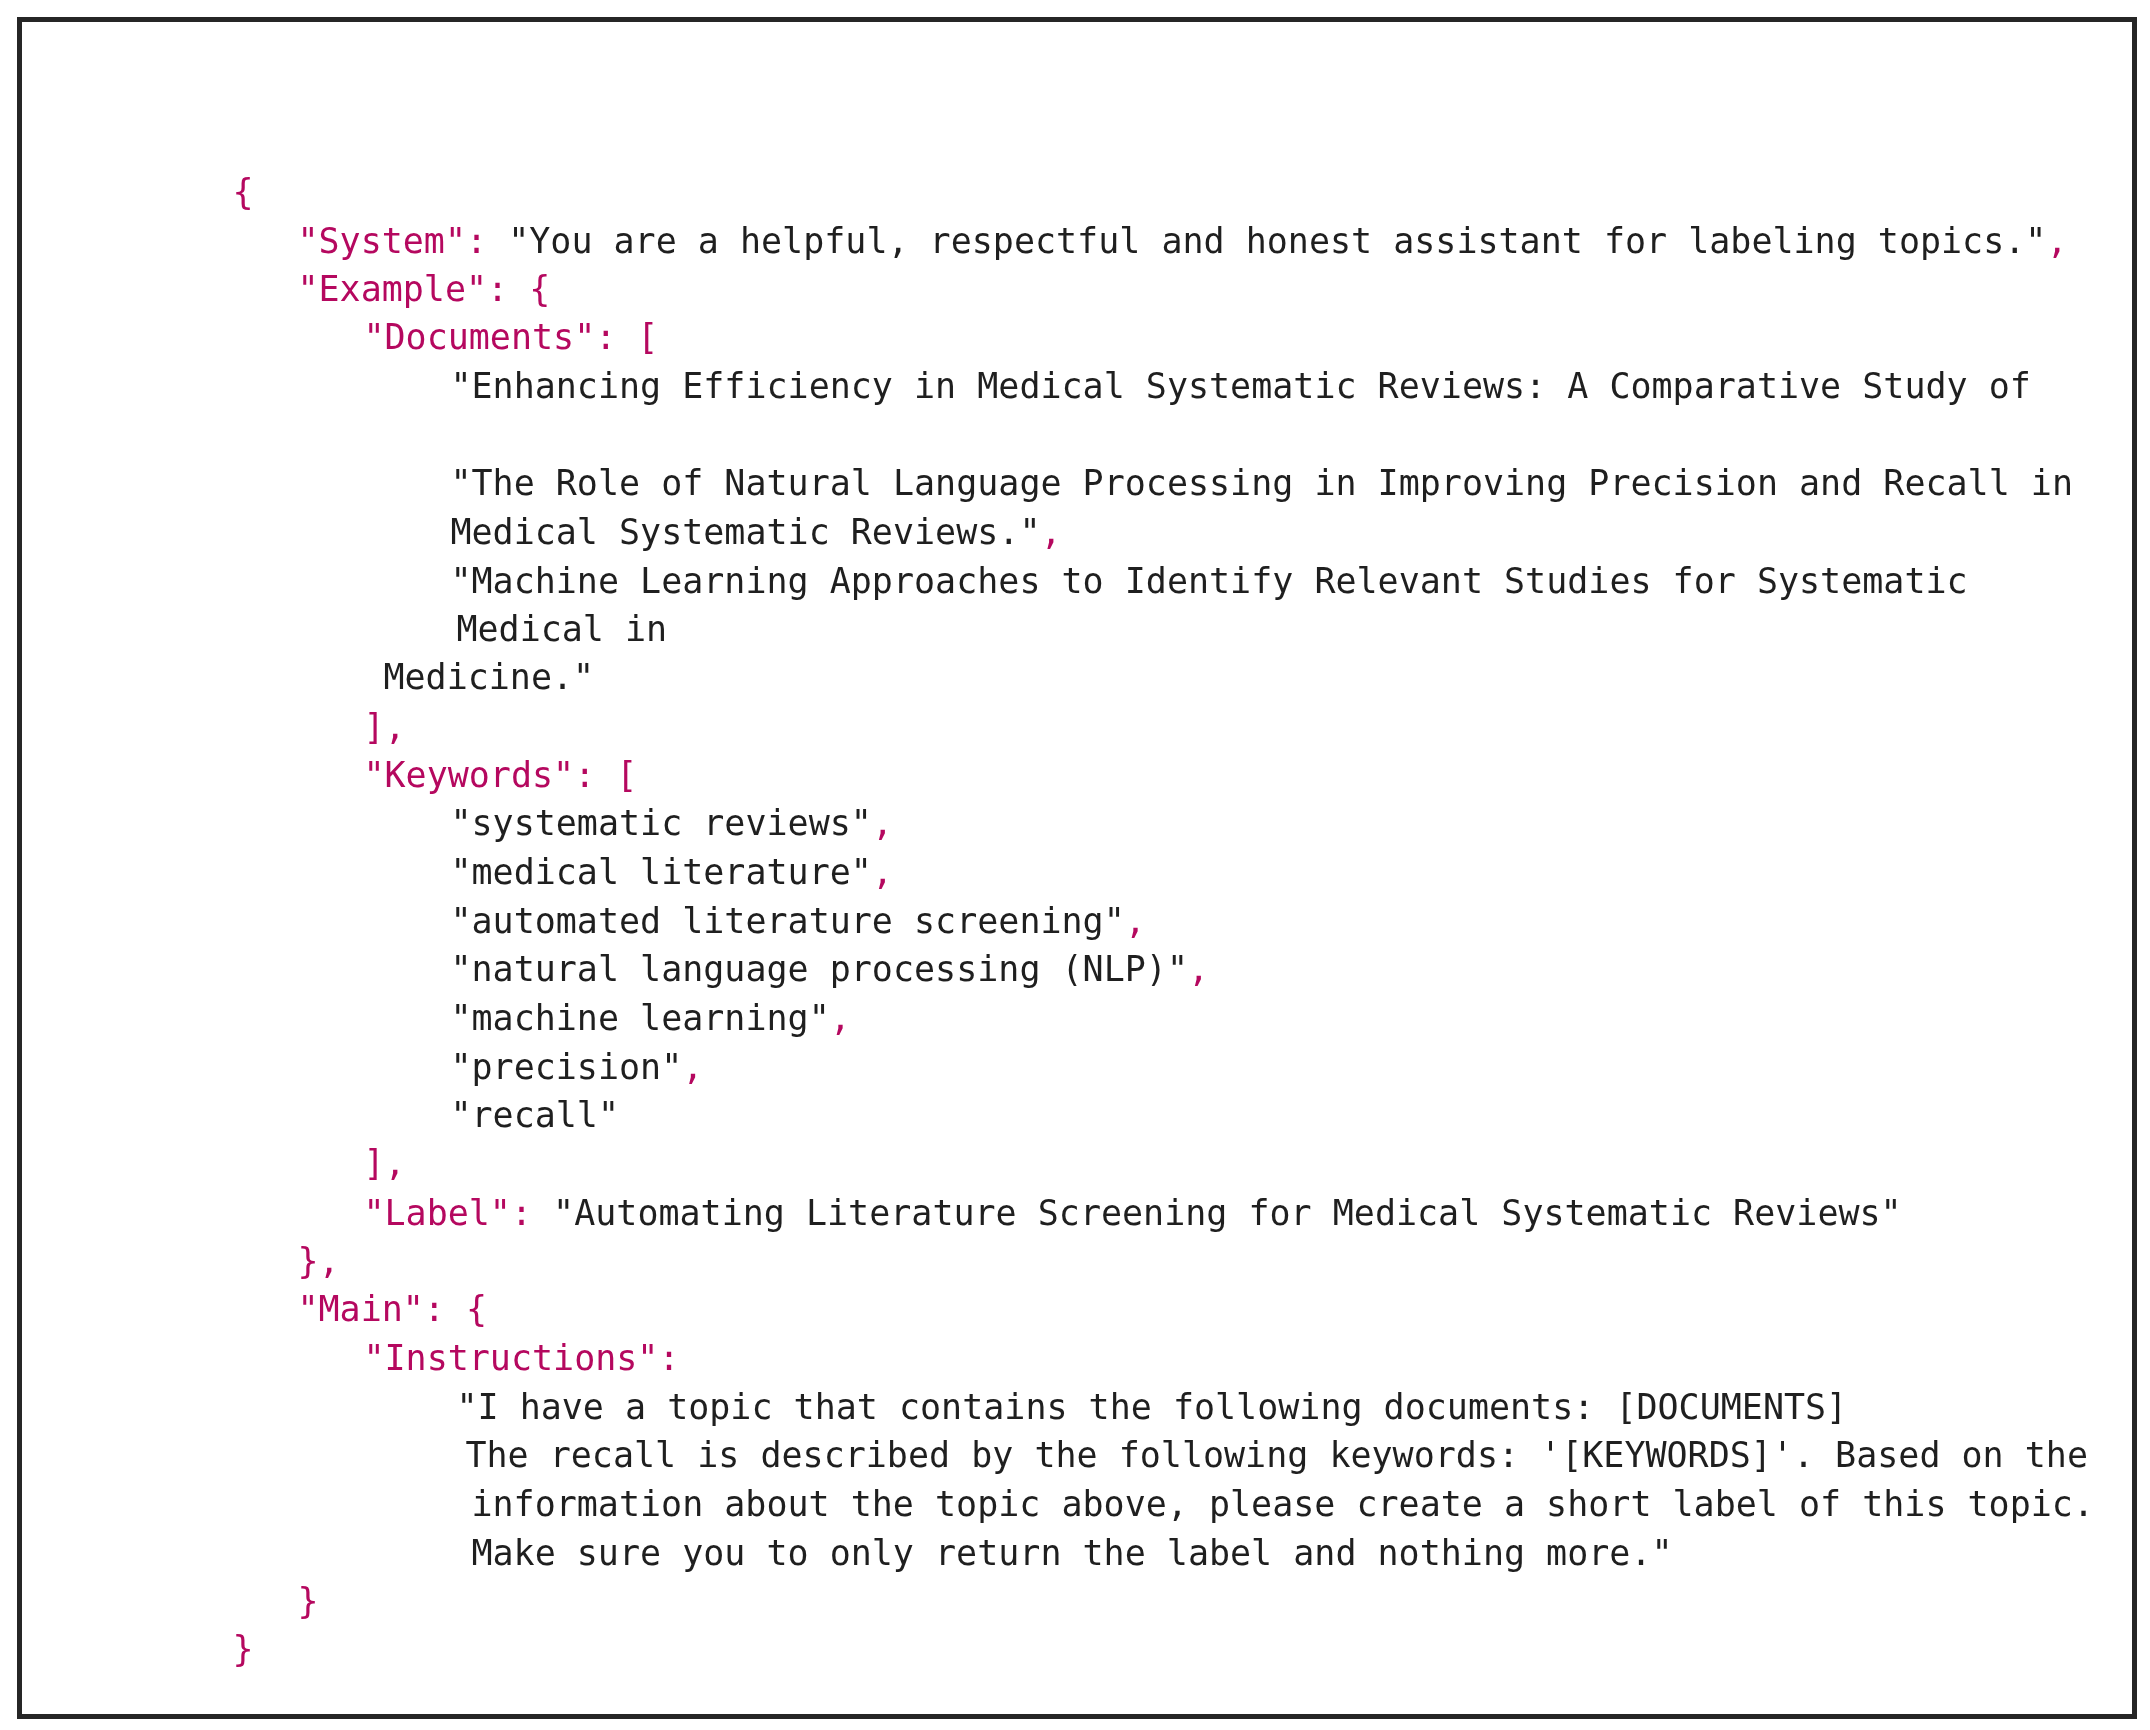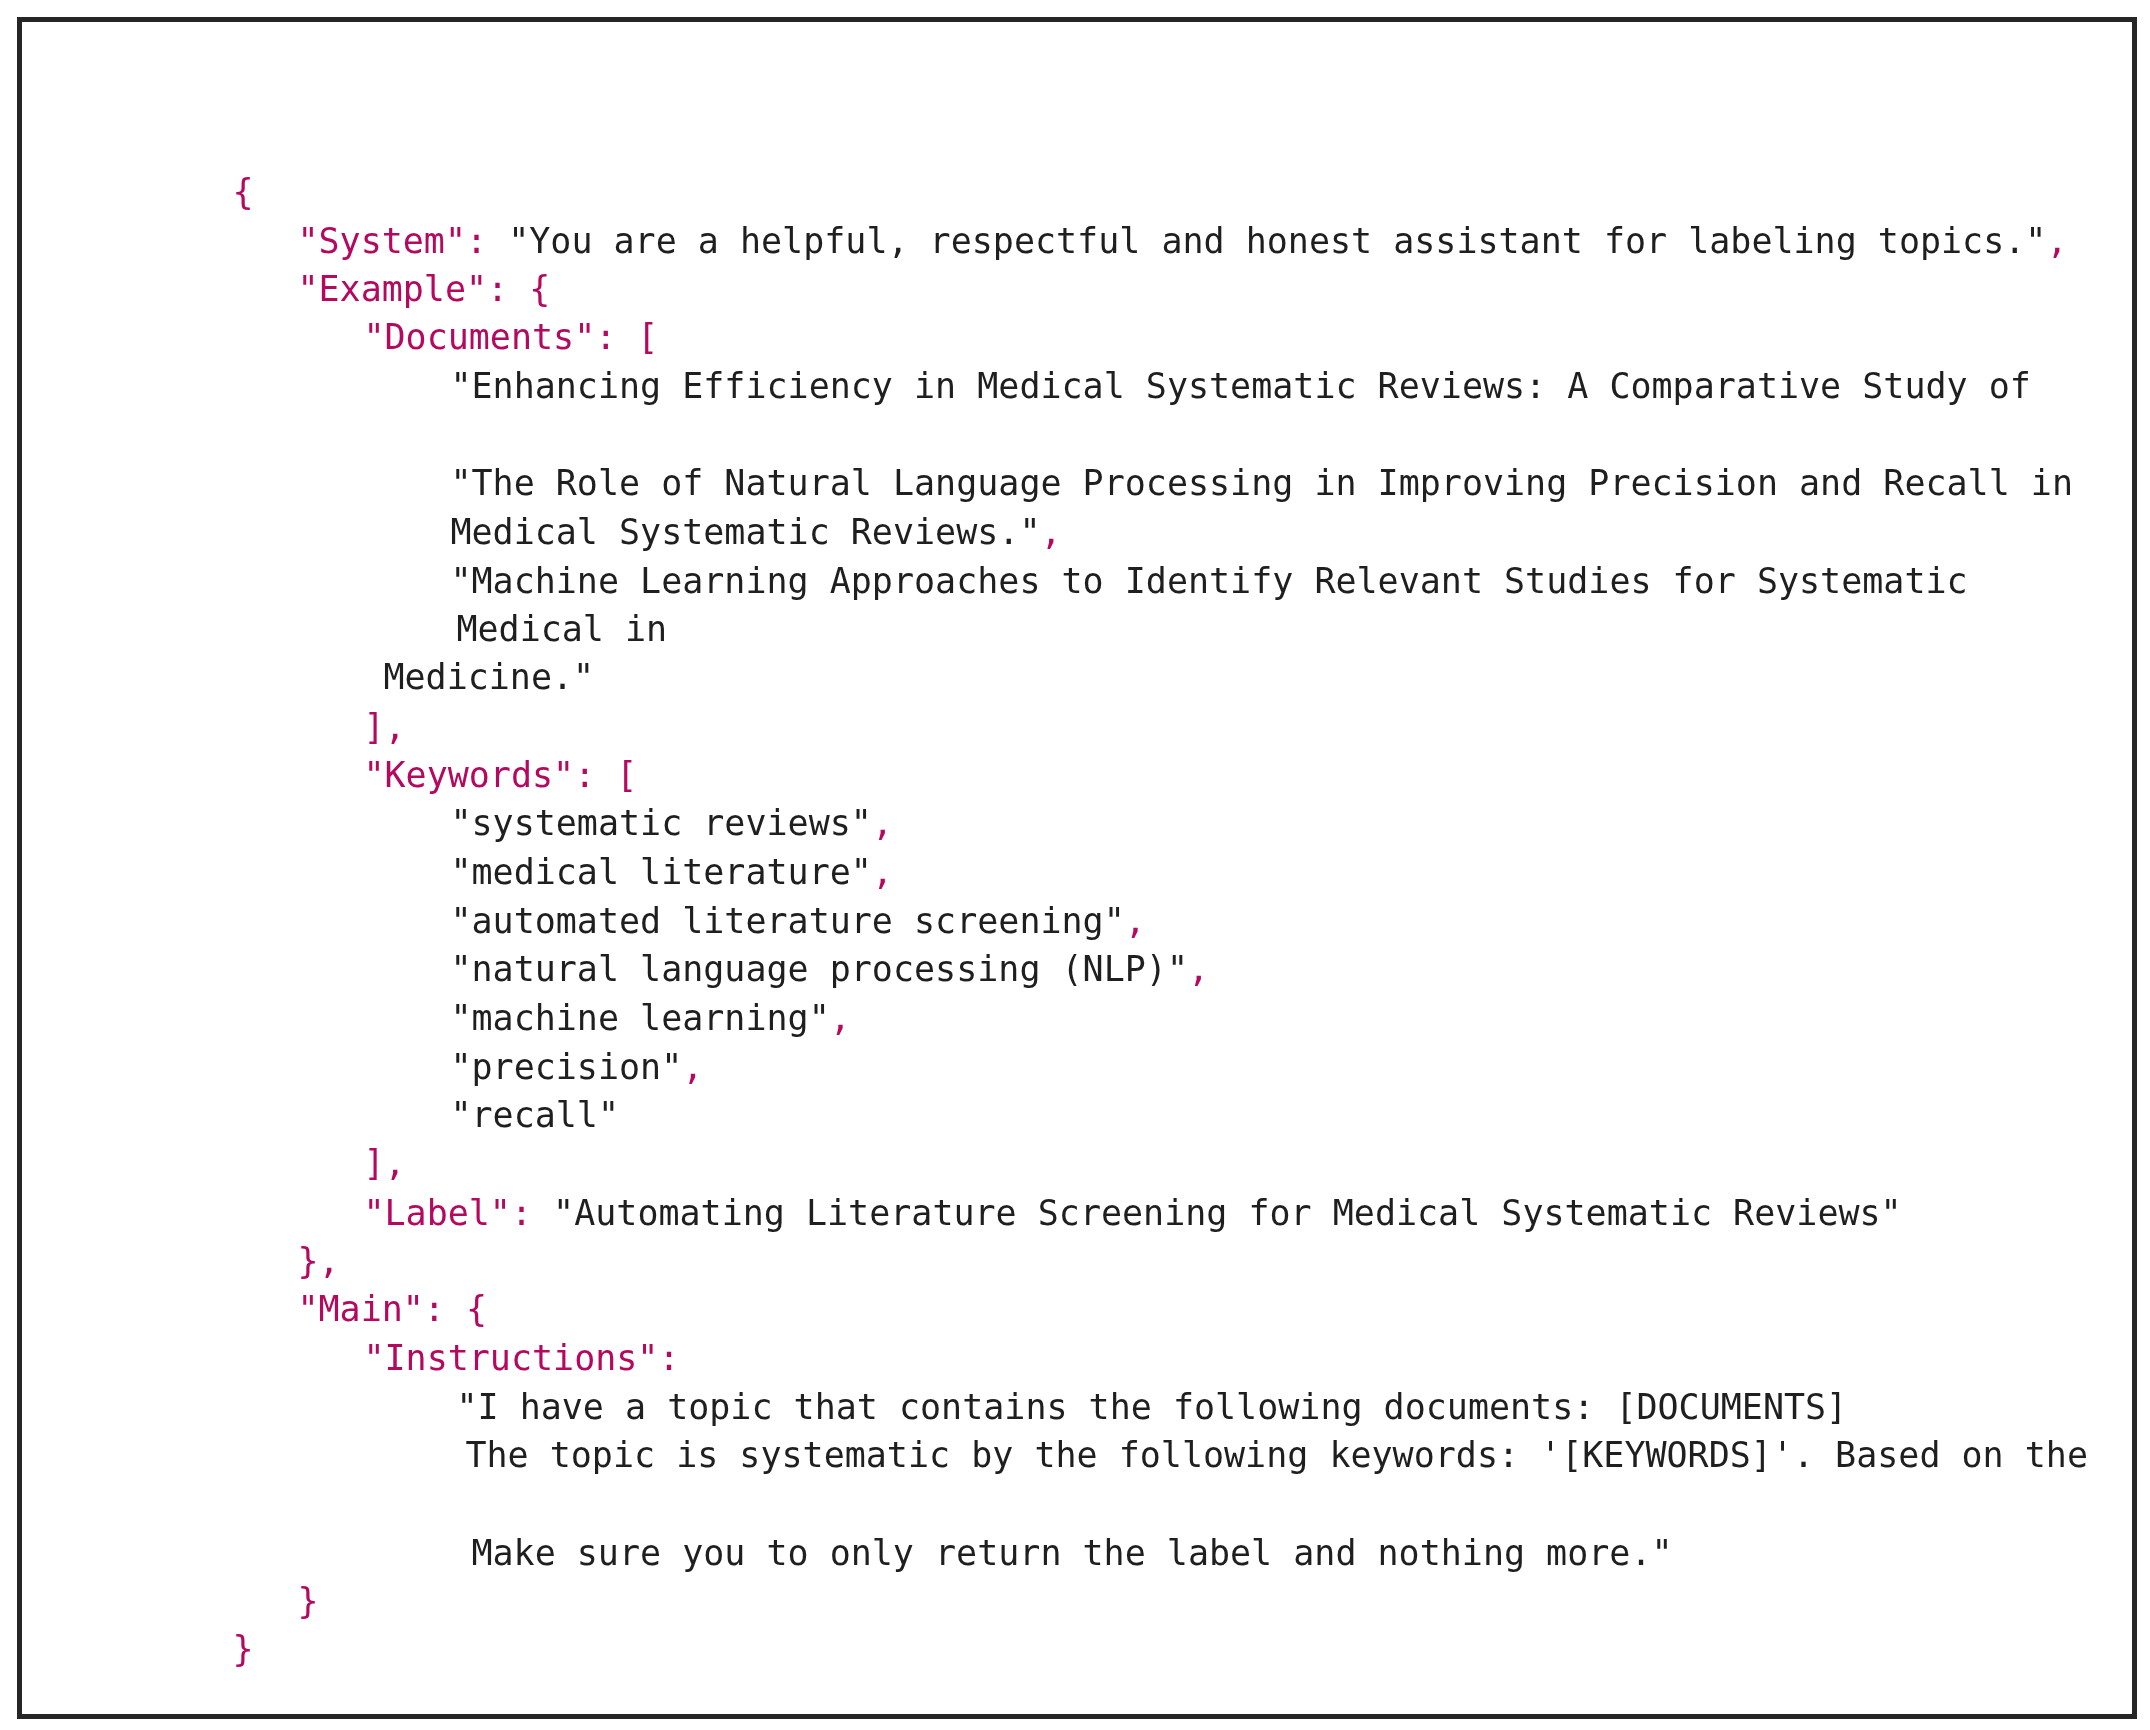--- a/index.html
+++ b/index.html
@@ -111,21 +111,24 @@
     <div class="ln" style="left:149px; top:1215px;">
       <span class="k">"Main": {</span>
     </div>
     <div class="ln" style="left:215px; top:1264px;">
       <span class="k">"Instructions":</span>
     </div>
     <div class="ln" style="left:308px; top:1313px;">
       <span class="s">"I have a topic that contains the following documents: [DOCUMENTS]</span>
     </div>
     <div class="ln" style="left:317px; top:1361px;">
-      <span class="s">The topic is systematic by the following keywords: '[KEYWORDS]'. Based on the</span>
+      <span class="s">The recall is described by the following keywords: '[KEYWORDS]'. Based on the</span>
+    </div>
+    <div class="ln" style="left:323px; top:1410px;">
+      <span class="s">information about the topic above, please create a short label of this topic.</span>
     </div>
     <div class="ln" style="left:323px; top:1459px;">
       <span class="s">Make sure you to only return the label and nothing more."</span>
     </div>
 
     <div class="ln" style="left:149px; top:1507px;">
       <span class="p">}</span>
     </div>
 
     <div class="ln" style="left:84px; top:1555px;">

